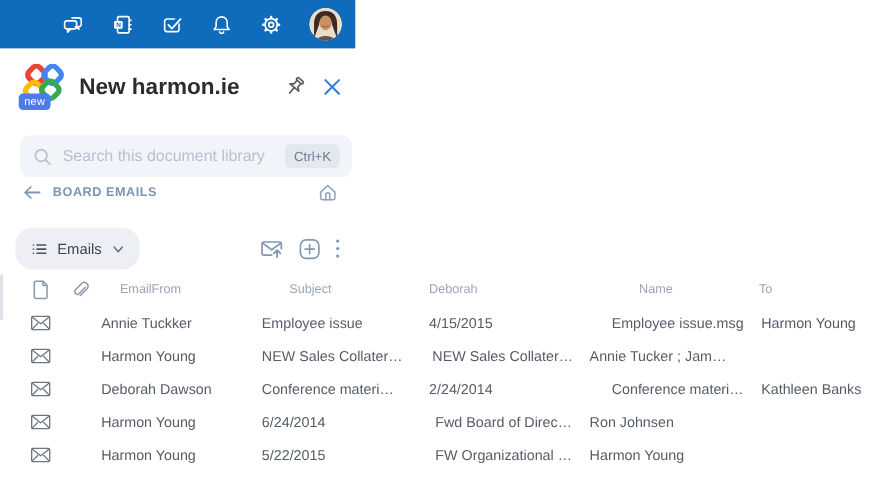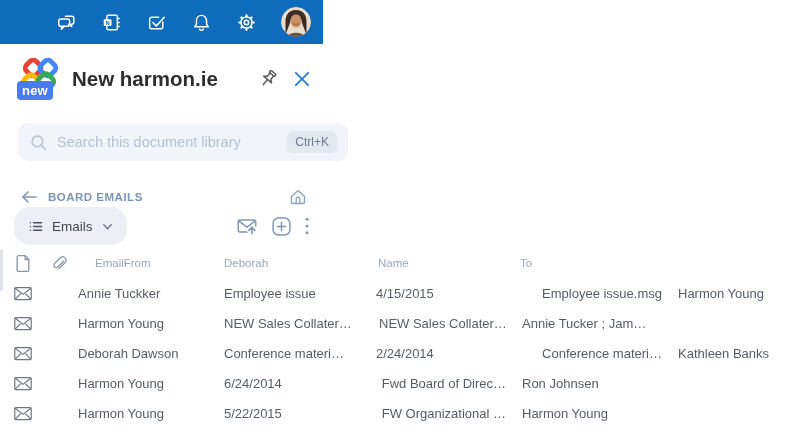--- a/index.html
+++ b/index.html
@@ -21,47 +21,47 @@
   .avatar { width: 30px; height: 30px; border-radius: 50%; overflow: hidden; flex: 0 0 auto; cursor: pointer; }
 
   
   .panel-header {
     position: absolute; top: 57px; left: 20px; width: 292px; height: 44px;
     display: flex; align-items: center;
   }
   .logo-wrap { position: relative; width: 42px; height: 42px; flex: 0 0 auto; }
   .new-badge {
     position: absolute; left: -3px; bottom: 0px;
-    background: #4a7cf0; color: #fff; font-size: 13px; font-weight: bold;
+    background: #4a7cf0; color: #fff; font-size: 10px; font-weight: normal;
     padding: 2px 5px; border-radius: 4px; letter-spacing: .2px; text-align: center;
   }
   .panel-title {
     flex: 1; margin-left: 10px; font-size: 20.5px; font-weight: 600; color: #2d2d2d;
     white-space: nowrap;
   }
   .pin-btn, .close-btn { cursor: pointer; display: flex; align-items: center; justify-content: center; }
   .pin-btn { width: 24px; height: 24px; margin-right: 12px; }
   .close-btn { width: 20px; height: 20px; }
 
   
   .search-bar {
-    position: absolute; top: 123px; left: 18px; width: 330px; height: 38px;
+    position: absolute; top: 123px; left: 18px; width: 302px; height: 38px;
     background: #f1f4f8; border-radius: 10px;
     display: flex; align-items: center; gap: 9px; padding: 16px 11px;
     cursor: text;
   }
   .search-placeholder { flex: 1; font-size: 14.5px; color: #b7c1d1; white-space: nowrap; overflow: hidden; }
   .kbd-badge {
     background: #e3e8ef; color: #6f7b93; font-size: 12px;
     border-radius: 6px; padding: 4px 8px; white-space: nowrap;
   }
 
   
   .nav-row {
-    position: absolute; top: 186px; left: 20px; width: 288px; height: 22px;
+    position: absolute; top: 164px; left: 20px; width: 288px; height: 22px;
     display: flex; align-items: center; gap: 10px;
   }
   .back-btn { width: 18px; height: 16px; cursor: pointer; display: flex; align-items: center; }
   .folder-label {
     flex: 1; font-size: 11.5px; font-weight: bold; letter-spacing: .5px;
     color: #7c95b6; white-space: nowrap;
   }
   .home-btn { width: 20px; height: 20px; cursor: pointer; }
 
   
@@ -76,27 +76,27 @@
   }
   .view-label { font-size: 13.5px; color: #3f4552; }
   .toolbar-spacer { flex: 1; }
   .tool-btn { display: flex; align-items: center; justify-content: center; cursor: pointer; margin-left: 12px; }
 
   
   .table-area { position: absolute; top: 248px; left: 0; width: 809px; }
   .thead, .trow {
     display: grid;
     grid-template-columns: 30px 40px 146px 152px 144px 156px 1fr;
-    padding-left: 8px; align-items: center; height: 30px;
+    padding-left: 22px; align-items: center; height: 30px;
   }
   .th { font-size: 11.5px; color: #9aa5b7; white-space: nowrap; overflow: hidden; }
   .th-icon { display: flex; align-items: center; justify-content: center; }
   .th.c-from { padding-left: 17px; }
   .th.c-subject { padding-left: 25px; }
-  .th.c-name { padding-left: 2px; }
+  .th.c-name { padding-left: 2px; margin-left: 45px; }
   .td { font-size: 13px; color: #565c66; white-space: nowrap; overflow: hidden; padding-right: 14px; }
   .td.c-name { padding-left: 3px; text-align: right; }
   .td.c-to { padding-left: 2px; }
   .td-icon { display: flex; align-items: center; justify-content: center; }
   .trow { cursor: pointer; }
 
   .scroll-sliver {
     position: absolute; left: 0; top: 249px; width: 3px; height: 42px;
     background: #dfe3e9; border-radius: 2px;
   }
@@ -267,20 +267,21 @@
         <path d="M3.5,1.5 h6 l3.5,3.5 v10 a1.5,1.5 0 0 1 -1.5,1.5 h-8 a1.5,1.5 0 0 1 -1.5,-1.5 v-12 a1.5,1.5 0 0 1 1.5,-1.5 z"></path>
         <path d="M9.5,1.8 v3.4 h3.4"></path>
       </svg>
     </div>
     <div class="th-icon">
       <svg width="18" height="18" viewBox="0 0 18 18" fill="none" stroke="#8a96a8" stroke-width="1.3" stroke-linecap="round">
         <path d="M14.6,7.2 L9,12.8 a2.4,2.4 0 0 1 -3.4,-3.4 L11.3,3.7 a3.4,3.4 0 0 1 4.8,4.8 L9.9,14.7"></path>
       </svg>
     </div>
     <div class="th c-from">EmailFrom</div>
+    <div class="th c-subject">Subject</div>
     <div class="th c-received">Deborah</div>
     <div class="th c-name">Name</div>
     <div class="th c-to">To</div>
   </div>
   <div>
   <div class="trow">
     <div class="td-icon">
       <svg width="20" height="17" viewBox="0 0 20 17" fill="none" stroke="#6e7682" stroke-width="1.2" stroke-linejoin="round">
         <rect x="1.8" y="2.6" width="16.4" height="12" rx="1"></rect>
         <path d="M2.2,3.2 L10,9.4 L17.8,3.2"></path>

